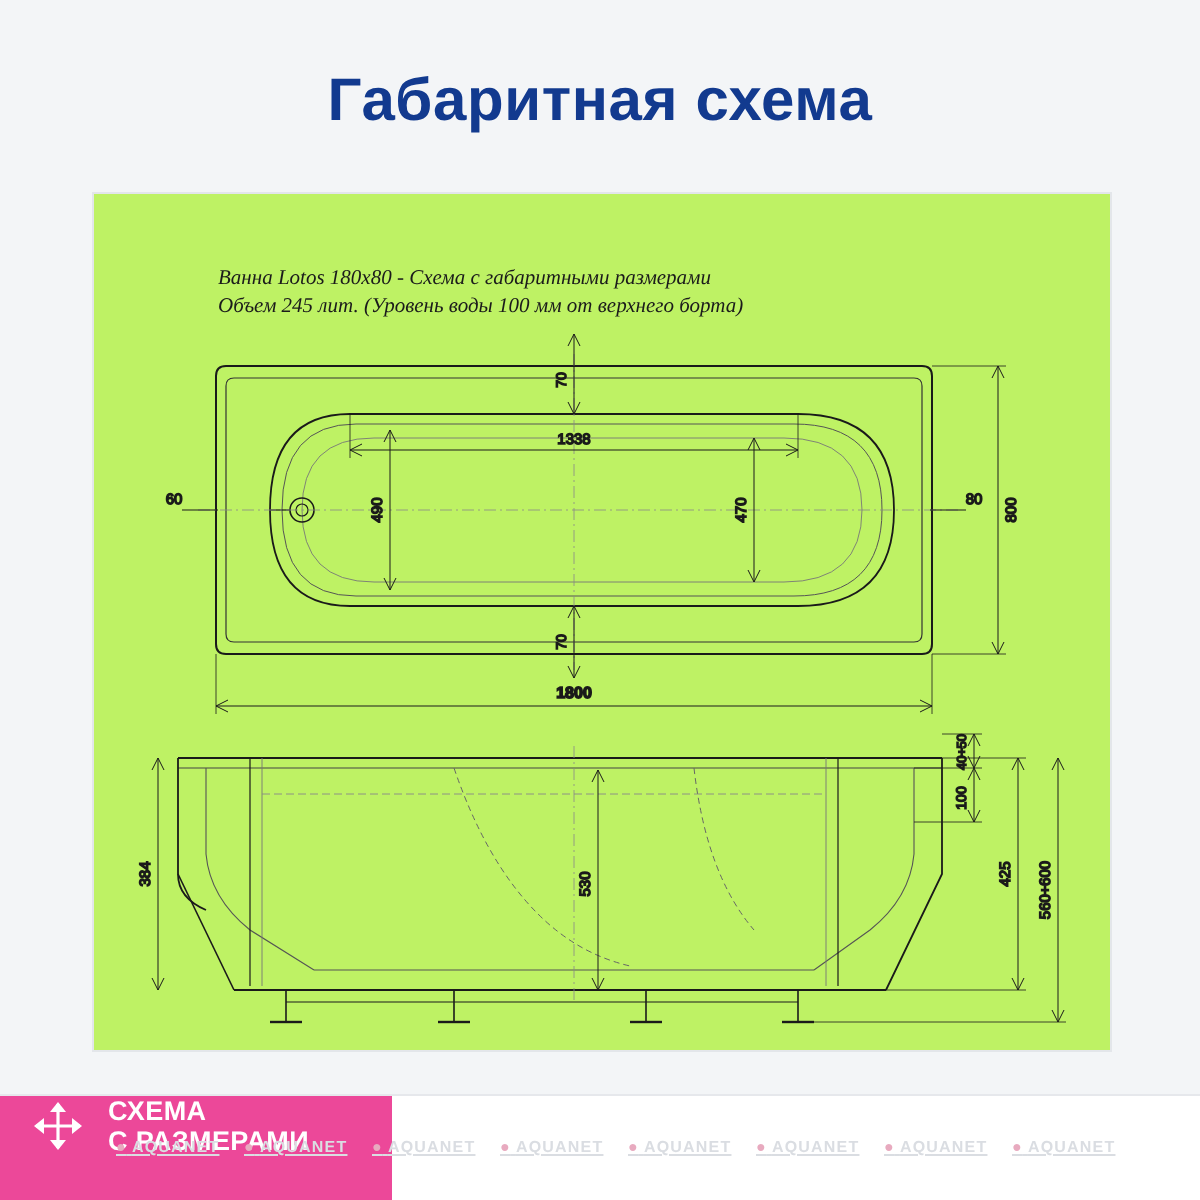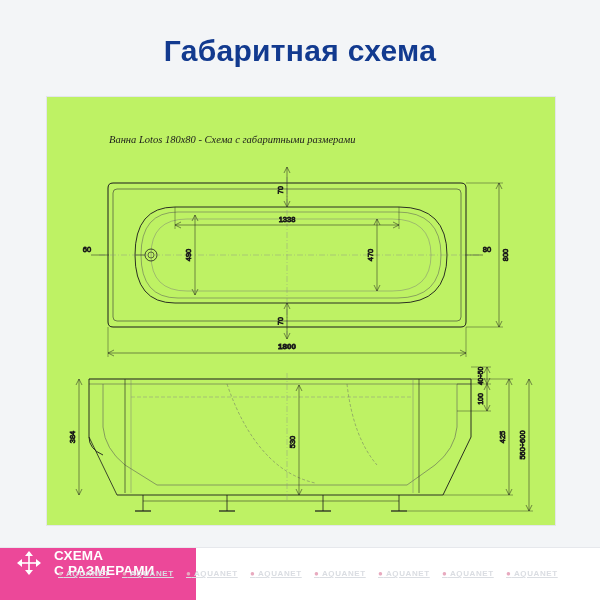--- a/index.html
+++ b/index.html
@@ -113,20 +113,21 @@
 <body>
 
 <div class="page">
 
   <div class="title">Габаритная схема</div>
 
   <div class="sheet">
 
     <div class="caption">
       <div>Ванна Lotos 180х80 - Схема с габаритными размерами</div>
+      <div>Объем 245 лит. (Уровень воды 100 мм от верхнего борта)</div>
     </div>
 
     <svg class="drawing" viewBox="0 0 508 428">
       <g fill="none" stroke="#1a1a1a" stroke-width="0.8">
 
         <path d="M66 86 L414 86 Q419 86 419 91 L419 225 Q419 230 414 230 L66 230 Q61 230 61 225 L61 91 Q61 86 66 86 Z" stroke="#1a1a1a" stroke-width="1"></path>
 
         <path d="M70 92 L410 92 Q414 92 414 96 L414 220 Q414 224 410 224 L70 224 Q66 224 66 220 L66 96 Q66 92 70 92 Z" stroke="#333" stroke-width="0.6"></path>
 
         <path d="M128 110 L352 110 Q400 110 400 158 Q400 206 352 206 L128 206 Q88 206 88 158 Q88 110 128 110 Z" stroke="#1a1a1a" stroke-width="0.9"></path>

